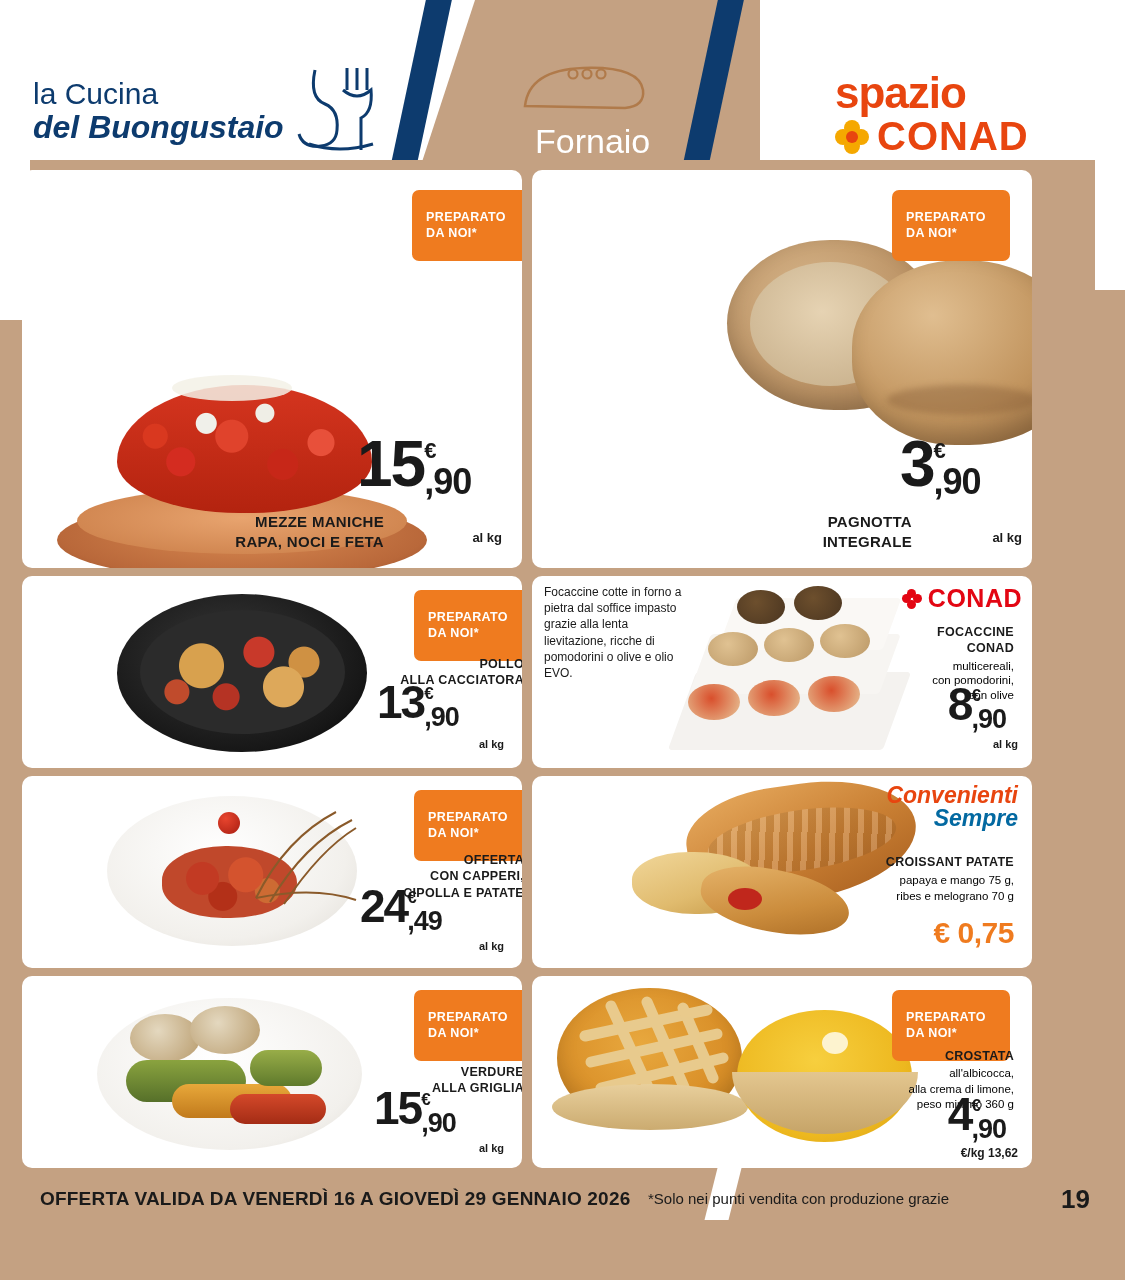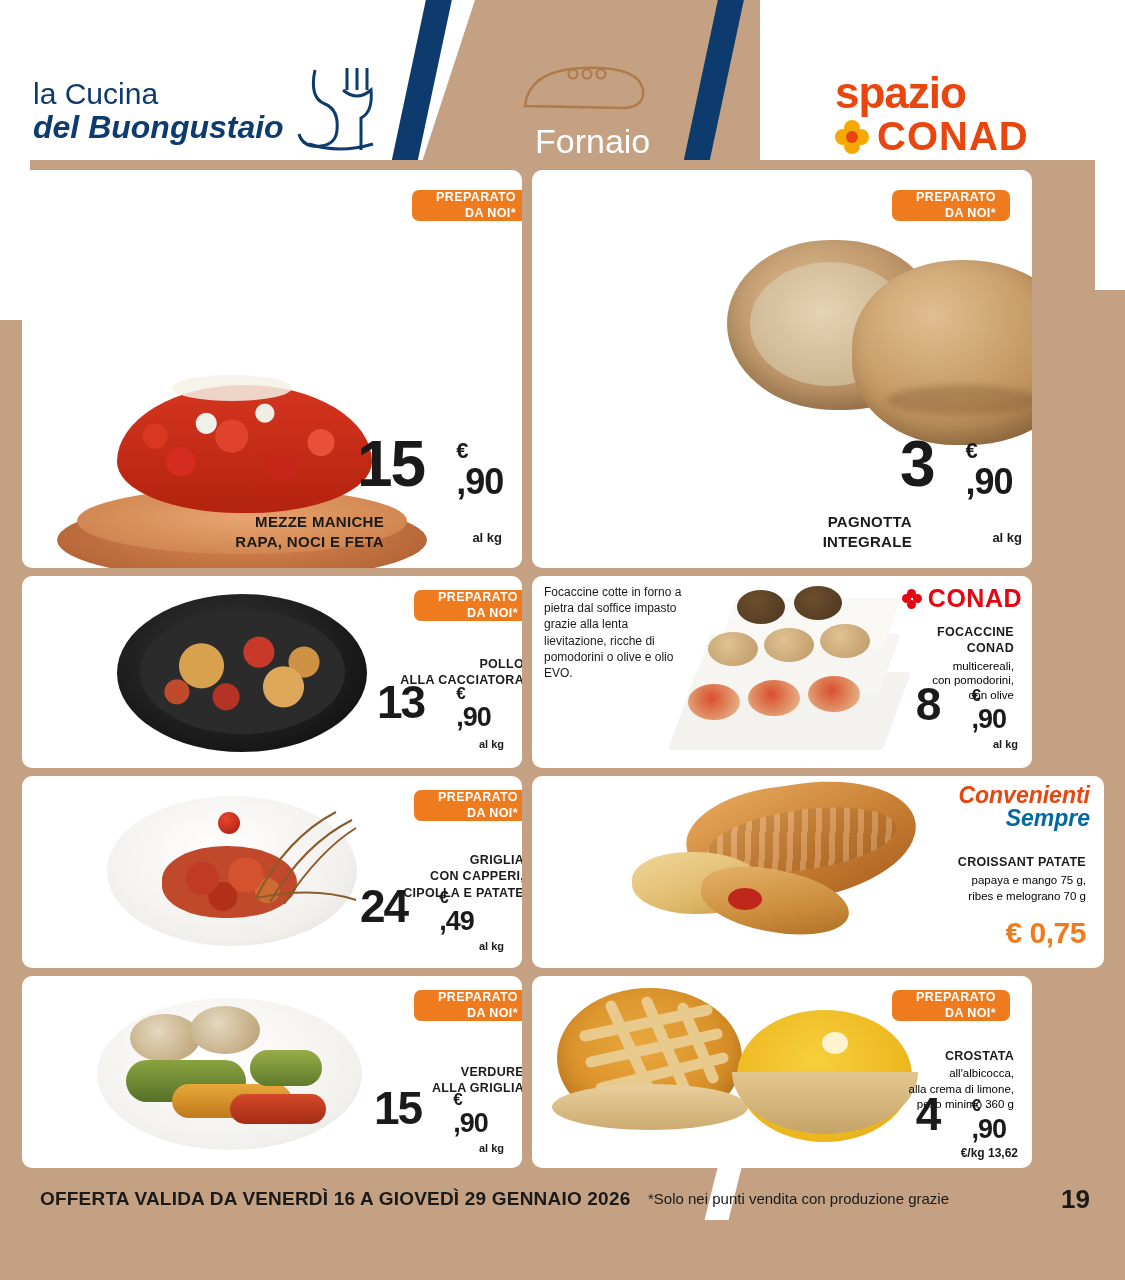--- a/index.html
+++ b/index.html
@@ -85,25 +85,25 @@
   .corner-tl { position:absolute; left:0; top:160px; width:30px; height:160px; background:#ffffff; }
   .corner-tr { position:absolute; right:0; top:160px; width:30px; height:130px; background:#ffffff; }
 
   
   .card {
     position:absolute; background:#ffffff; border-radius:10px; overflow:hidden;
   }
   .badge {
     position:absolute; background:#ef7b1f; color:#fff; border-radius:7px;
     font-size:12.5px; font-weight:700; letter-spacing:.4px;
-    padding:0 14px; line-height:1.25; width:118px;text-align:right;
+    padding:20px 14px; line-height:1.25; width:118px;
   }
   .price {
     font-weight:700; color:#1a1a1a; letter-spacing:-2px;
-    display:flex; align-items:flex-start;gap:32px;
+    display:flex; align-items:flex-start;
   }
   .price .int { font-size:64px; line-height:.9; }
   .price .sup { font-size:22px; margin-top:2px; }
   .price .dec { font-size:36px; line-height:1; align-self:flex-end; margin-bottom:4px; letter-spacing:-1px;}
   .unit { font-size:13px; font-weight:700; color:#1a1a1a; text-align:right; }
   .pname {
     font-size:15px; font-weight:700; color:#1a1a1a; text-align:right; line-height:1.3;
     letter-spacing:.3px;
   }
   .pname.sm { font-size:12.5px; }
@@ -351,36 +351,36 @@
       <path d="M34 106 q36 -54 72 -76" stroke="#8a5a2a" stroke-width="2" fill="none"></path>
       <path d="M6 100 q58 -12 100 2" stroke="#8a5a2a" stroke-width="2" fill="none"></path>
     </svg>
 
     <div class="badge" style="left:392px; top:14px;">
       <span>PREPARATO</span><br>
       <span>DA NOI*</span>
     </div>
 
     <div style="position:absolute; left:340px; top:76px; width:180px; padding-right:18px;">
-      <div class="pname sm">GRIGLIA</div>
+      <div class="pname sm">OFFERTA</div>
       <div class="pname sm">CON CAPPERI,</div>
       <div class="pname sm">CIPOLLA E PATATE</div>
     </div>
 
     <div class="price" style="position:absolute; left:338px; top:110px;">
       <span class="int" style="font-size:46px;">24</span>
       <span style="display:flex; flex-direction:column;">
         <span class="sup" style="font-size:17px;">€</span>
         <span class="dec" style="font-size:27px;">,49</span>
       </span>
     </div>
     <div class="unit" style="position:absolute; left:390px; top:164px; width:92px; font-size:11px;">al kg</div>
   </div>
 
-  <div class="card" style="left:532px; top:776px; width:572px; height:192px;">
+  <div class="card" style="left:532px; top:776px; width:500px; height:192px;">
     <div class="img" style="left:155px; top:8px; width:230px; height:115px; border-radius:46% 54% 60% 40%; background:linear-gradient(160deg,#e7ab5f 0%, #c97f33 55%, #a85f1f 100%); transform:rotate(-8deg);"></div>
     <div class="img" style="left:175px; top:34px; width:190px; height:60px; border-radius:50%; background:repeating-linear-gradient(100deg, rgba(255,255,255,.18) 0 6px, rgba(0,0,0,.08) 6px 14px); transform:rotate(-8deg);"></div>
     <div class="img" style="left:100px; top:76px; width:130px; height:62px; border-radius:46% 54% 50% 50%; background:linear-gradient(160deg,#f1d79a 0%, #e0bb6e 60%, #c79a48 100%);"></div>
     <div class="img" style="left:168px; top:94px; width:150px; height:62px; border-radius:46% 54% 50% 50%; background:linear-gradient(160deg,#e8b76e 0%, #cb8c3c 60%, #a96a23 100%); transform:rotate(10deg);"></div>
     <div class="img" style="left:196px; top:112px; width:34px; height:22px; border-radius:50%; background:#c0271c;"></div>
 
     <div class="conv-logo" style="position:absolute; right:14px; top:8px; width:190px;">
       <div class="l1">Convenienti</div>
       <div class="l2">Sempre</div>
     </div>

